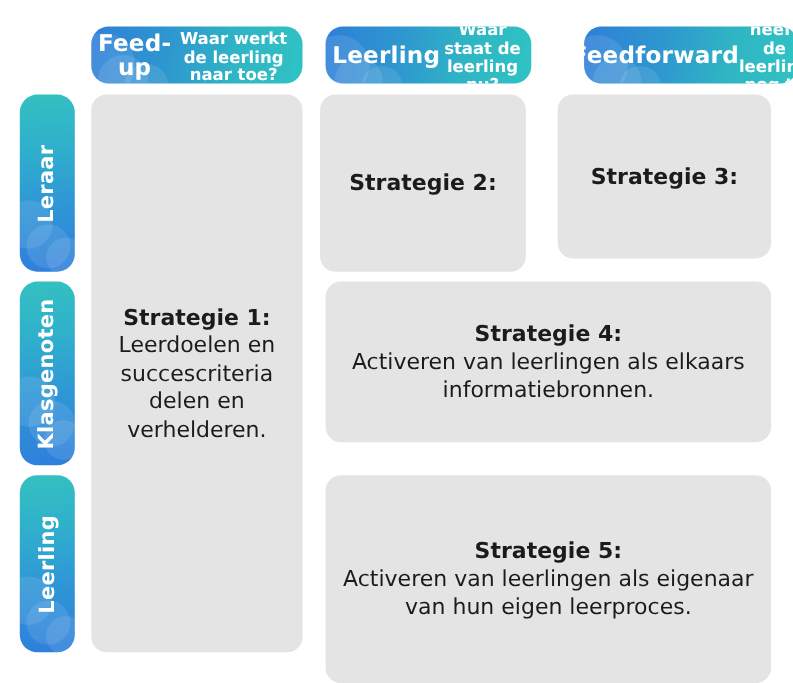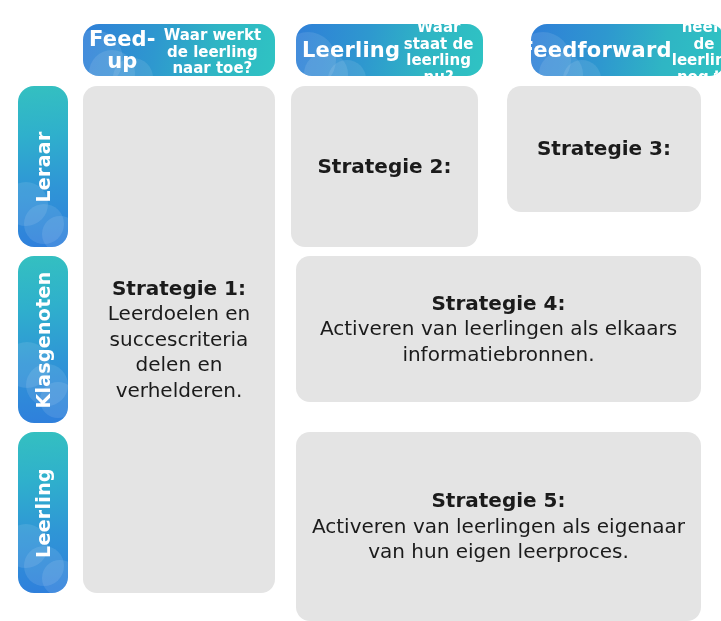--- a/index.html
+++ b/index.html
@@ -115,21 +115,21 @@
   #head-feedup   { left: 83px;  top: 24px;  width: 192px; height: 52px; }
   #head-feedback { left: 296px; top: 24px;  width: 187px; height: 52px; }
   #head-feedfwd  { left: 507px; top: 24px;  width: 194px; height: 52px; margin-left: 24px; }
 
   #row-leraar     { left: 18px; top: 86px;  width: 50px; height: 161px; }
   #row-klasgenoten{ left: 18px; top: 256px; width: 50px; height: 167px; }
   #row-leerling   { left: 18px; top: 432px; width: 50px; height: 161px; }
 
   #card-s1 { left: 83px;  top: 86px;  width: 192px; height: 507px; }
   #card-s2 { left: 291px; top: 86px;  width: 187px; height: 161px; }
-  #card-s3 { left: 507px; top: 86px;  width: 194px; height: 126px; }
+  #card-s3 { left: 507px; top: 86px;  width: 194px; height: 149px; }
   #card-s4 { left: 296px; top: 256px; width: 405px; height: 146px; }
   #card-s5 { left: 296px; top: 432px; width: 405px; height: 189px; }
 </style>
 </head>
 <body>
 
 <div id="board">
 
   <div class="pill col-head" id="head-feedup">
     <div class="deco">

